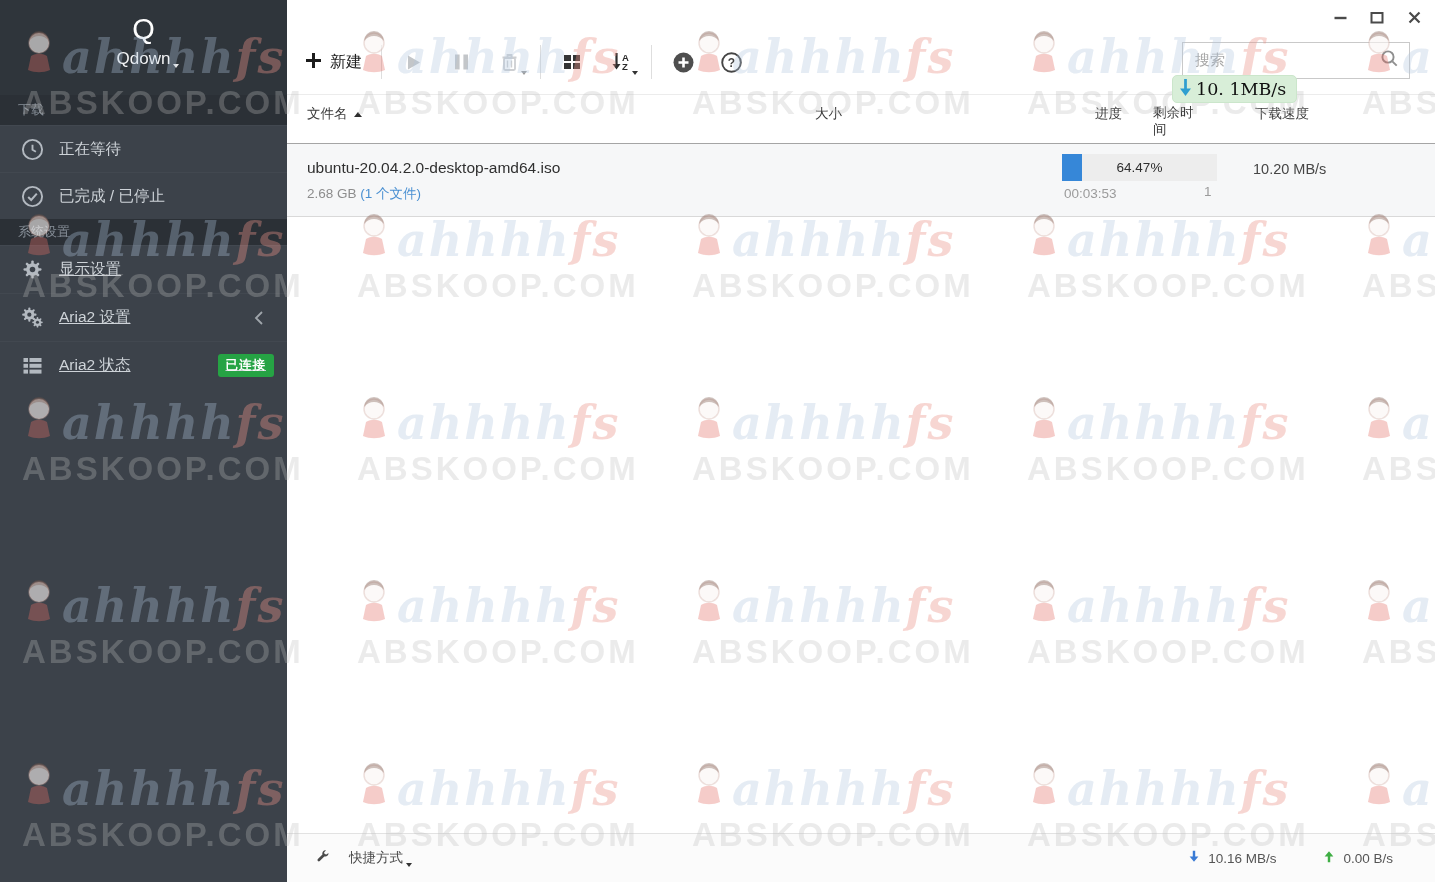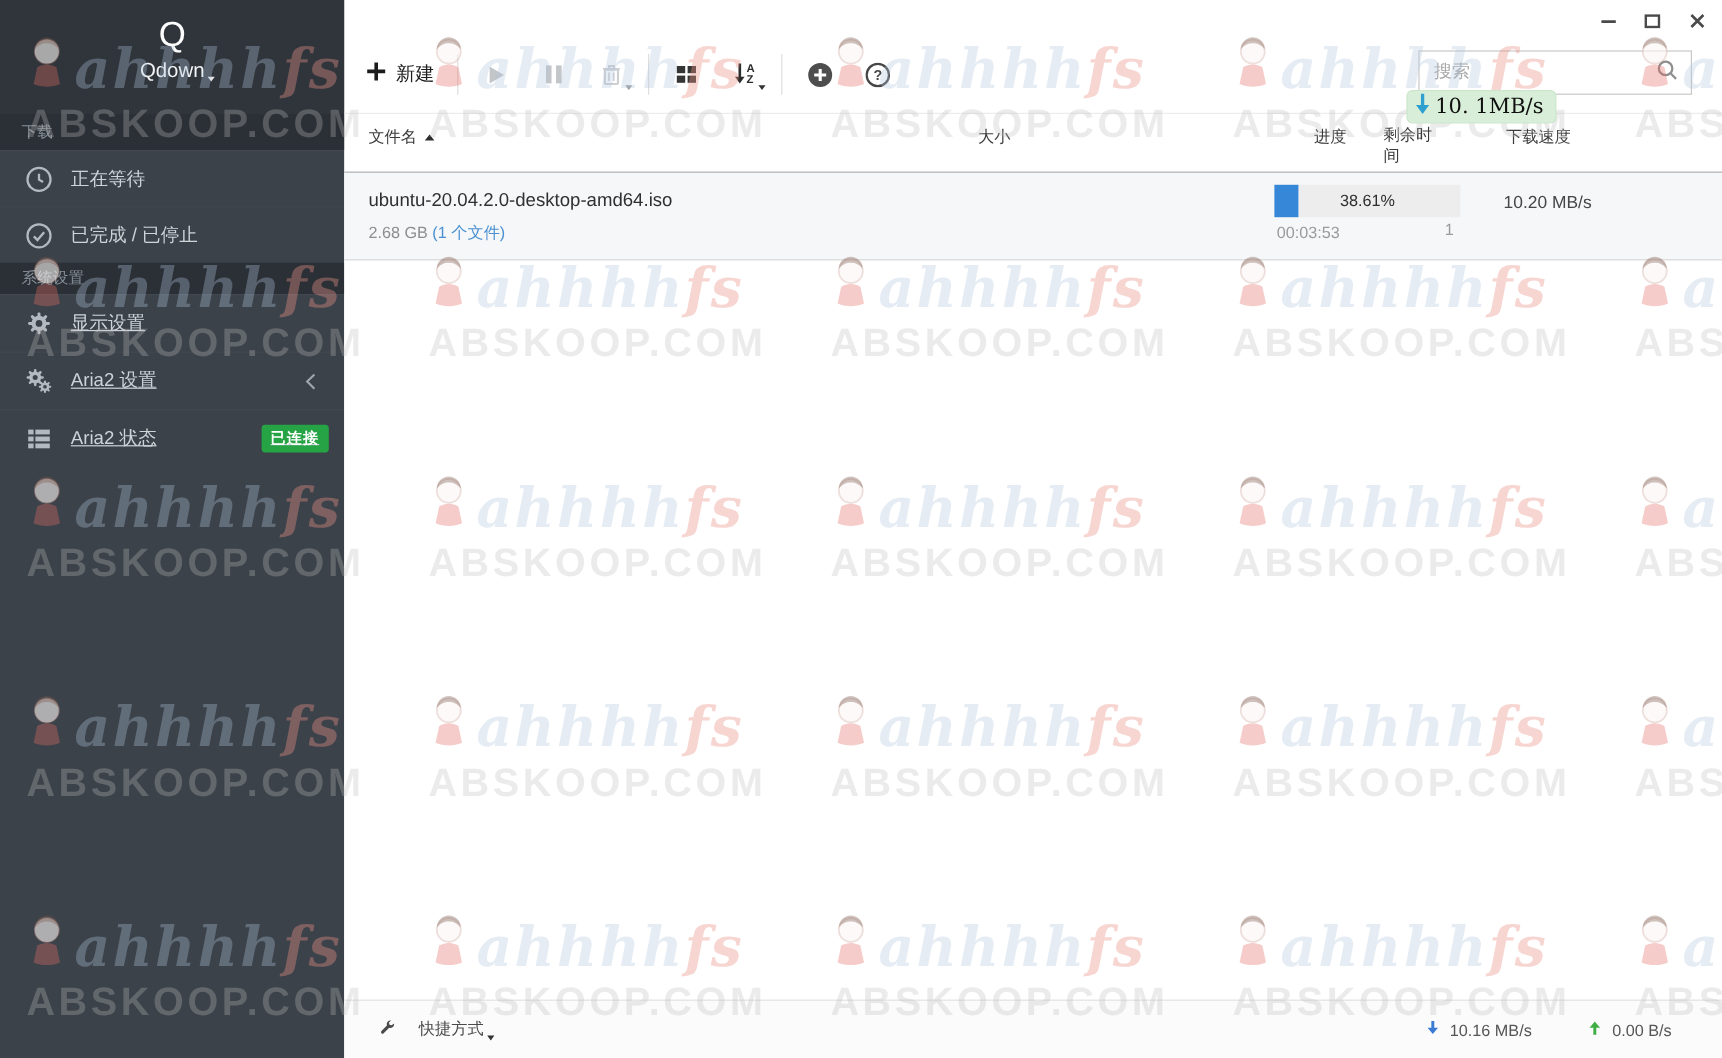--- a/index.html
+++ b/index.html
@@ -312,21 +312,21 @@
     </div>
 
     <div class="download-row">
       <div class="row-filename">ubuntu-20.04.2.0-desktop-amd64.iso</div>
       <div class="row-meta">
         <span class="row-size">2.68 GB</span>
         <span class="row-files-link">(1 个文件)</span>
       </div>
       <div class="progress-track">
         <div class="progress-fill" style="width: 13.11%;"></div>
-        <div class="progress-label">38.61%</div>
+        <div class="progress-label">64.47%</div>
       </div>
       <div class="row-elapsed">00:03:53</div>
       <div class="row-conn">1</div>
       <div class="row-speed">10.20 MB/s</div>
     </div>
 
     <div class="content-fill"></div>
 
     <div class="statusbar">
       <div class="shortcut">

